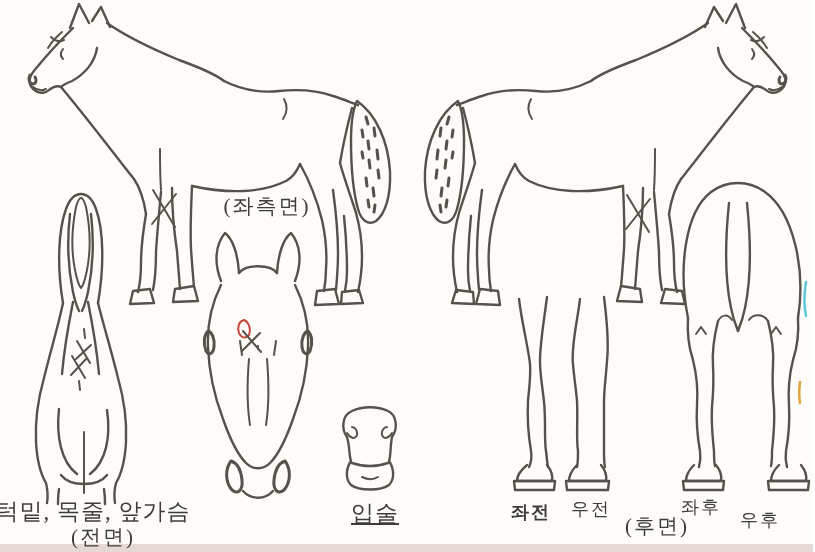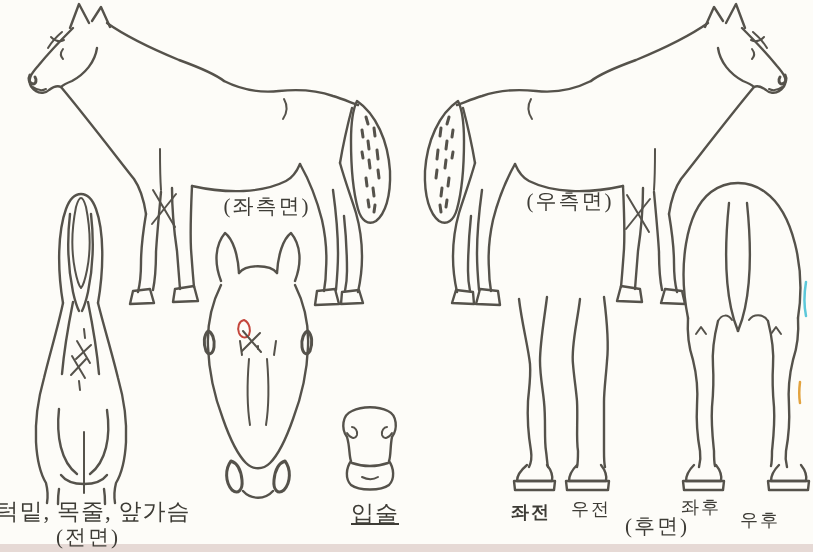--- a/index.html
+++ b/index.html
@@ -181,22 +181,21 @@
       <path d="M 694,465 C 689,470 686,476 686,481 L 721,481 C 722,476 720,470 716,465"></path>
       <path d="M 683,481 L 724,481 L 723,490 L 684,490 Z"></path>
       <path d="M 779,465 C 774,470 771,476 771,481 L 806,481 C 807,476 805,470 801,465"></path>
       <path d="M 768,481 L 809,481 L 808,490 L 769,490 Z"></path>
       <path d="M 806,282 C 804,294 804,306 806,316" class="cyan"></path>
       <path d="M 800,382 C 799,390 799,397 800,403" class="orange"></path>
     </g>
   </svg>
 
   <div class="label big" style="left:267px; top:192px;">(좌측면)</div>
-  <div class="label big" style="left:570px; top:187px;">(우측면)</div>
   <div class="label mid" style="left:93px; top:496px;">턱밑, 목줄, 앞가슴</div>
-  <div class="label big" style="left:88px; top:523px;">(전면)</div>
+  <div class="label big" style="left:103px; top:523px;">(전면)</div>
   <div class="label mid" style="left:375px; top:498px;text-decoration:underline;">입술</div>
   <div class="label leg" style="left:531px; top:500px;font-weight:bold;">좌전</div>
   <div class="label leg" style="left:591px; top:497px;text-align:center;">우전</div>
   <div class="label big" style="left:657px; top:512px;">(후면)</div>
   <div class="label leg" style="left:701px; top:495px;font-family:Liberation Mono, monospace;">좌후</div>
   <div class="label leg" style="left:760px; top:508px;">우후</div>
 </div>
 
 </body></html>

